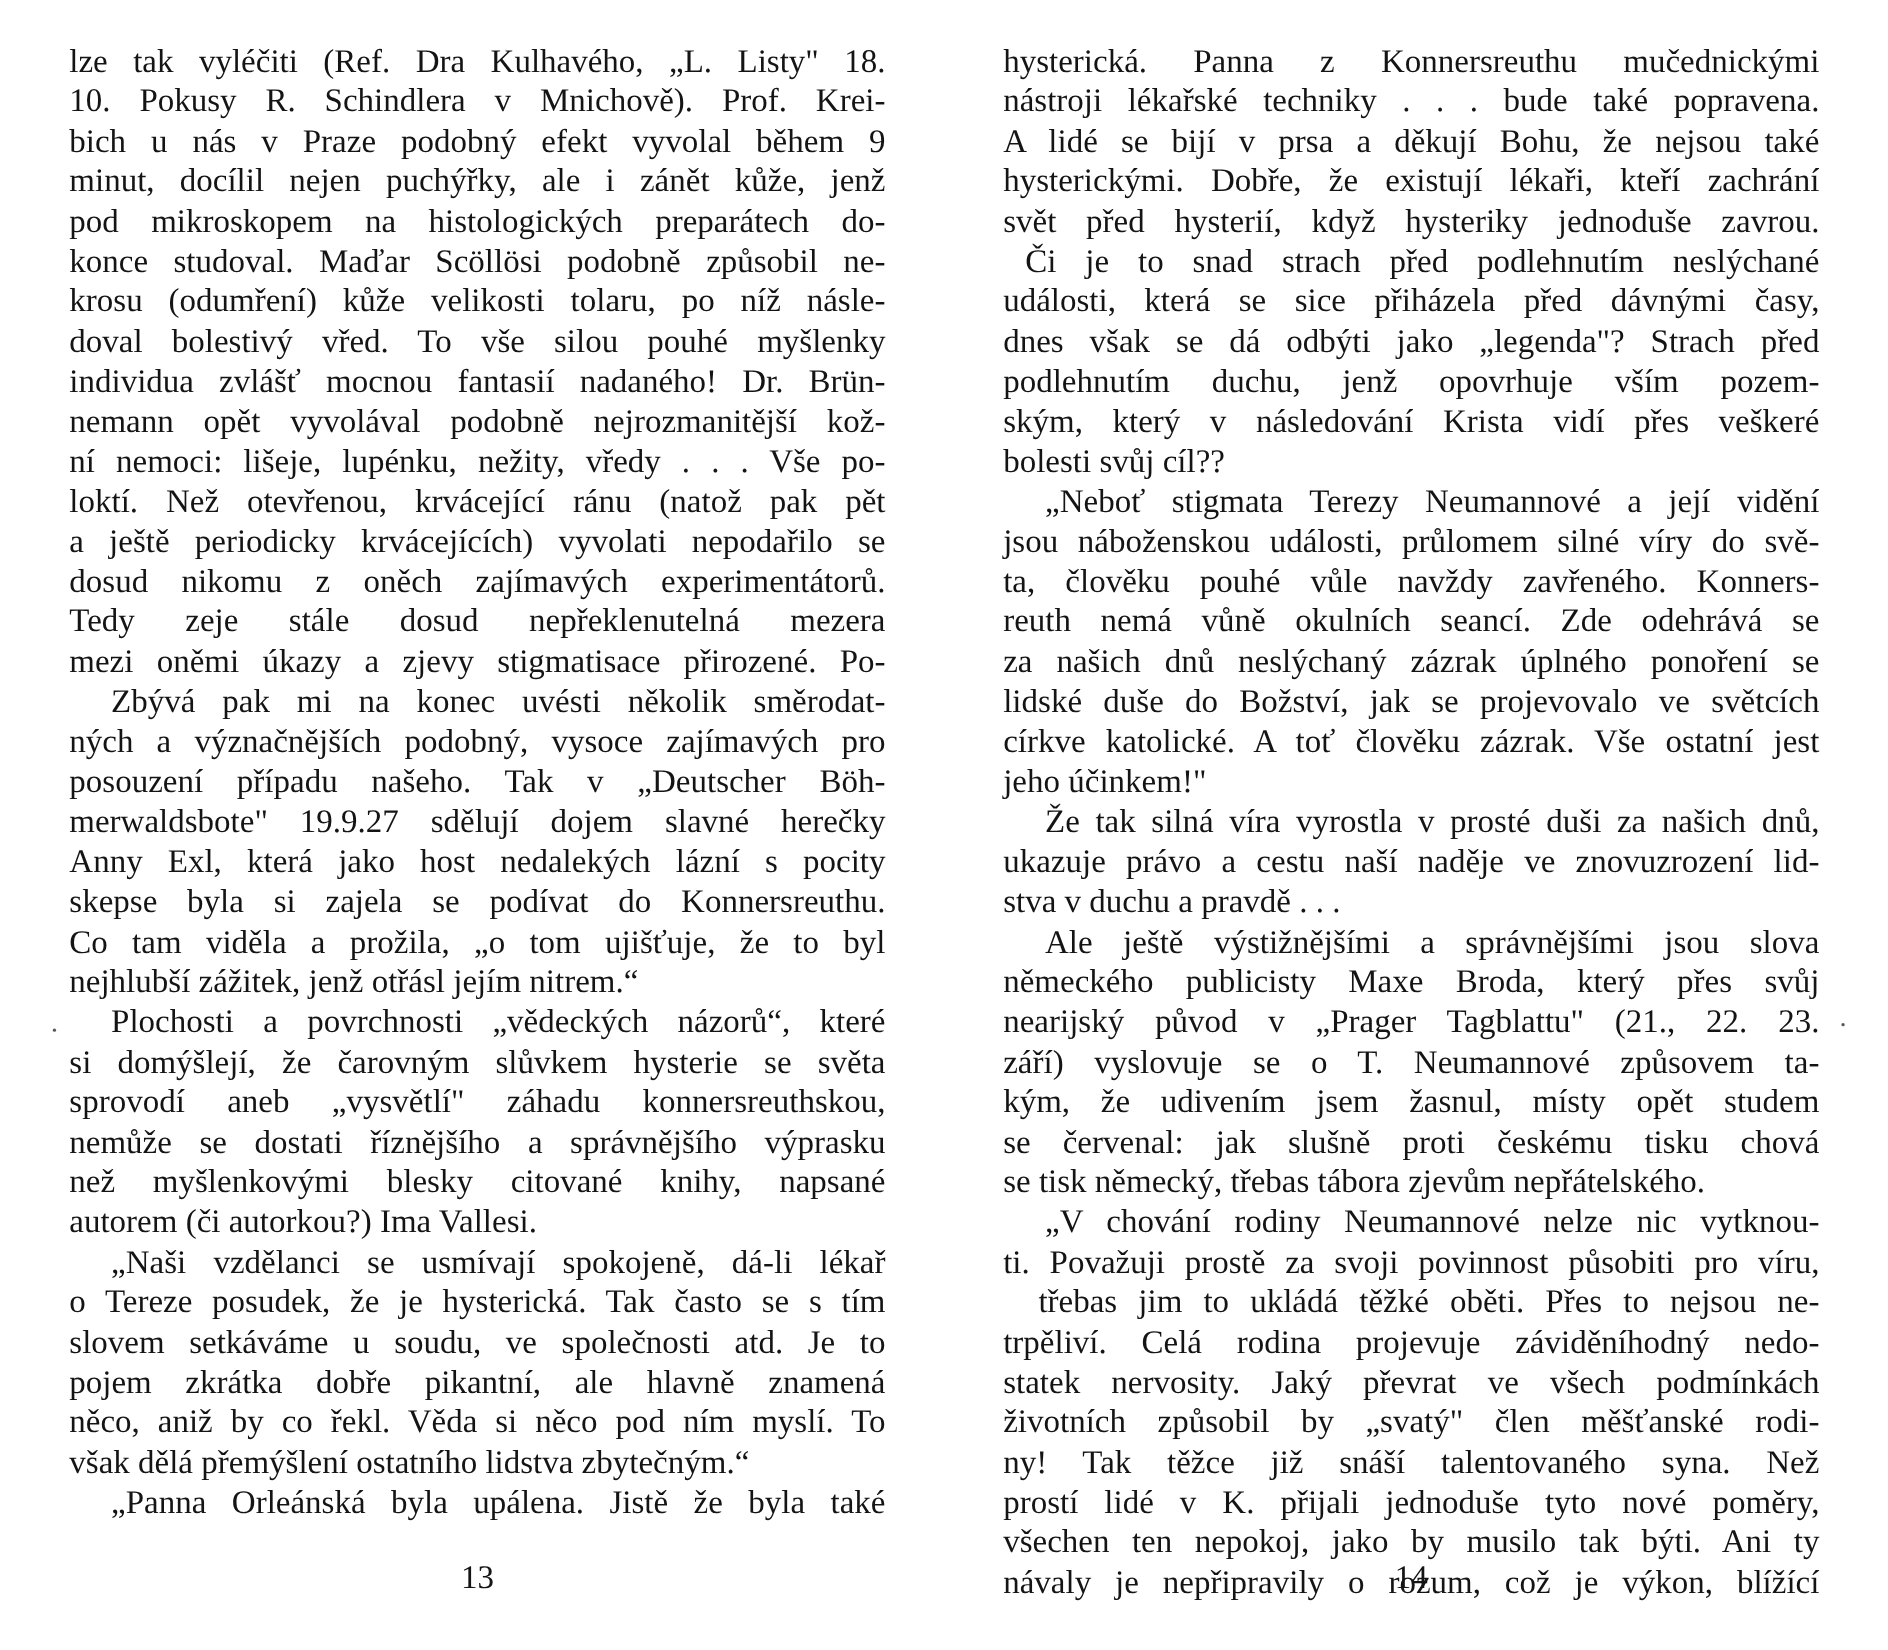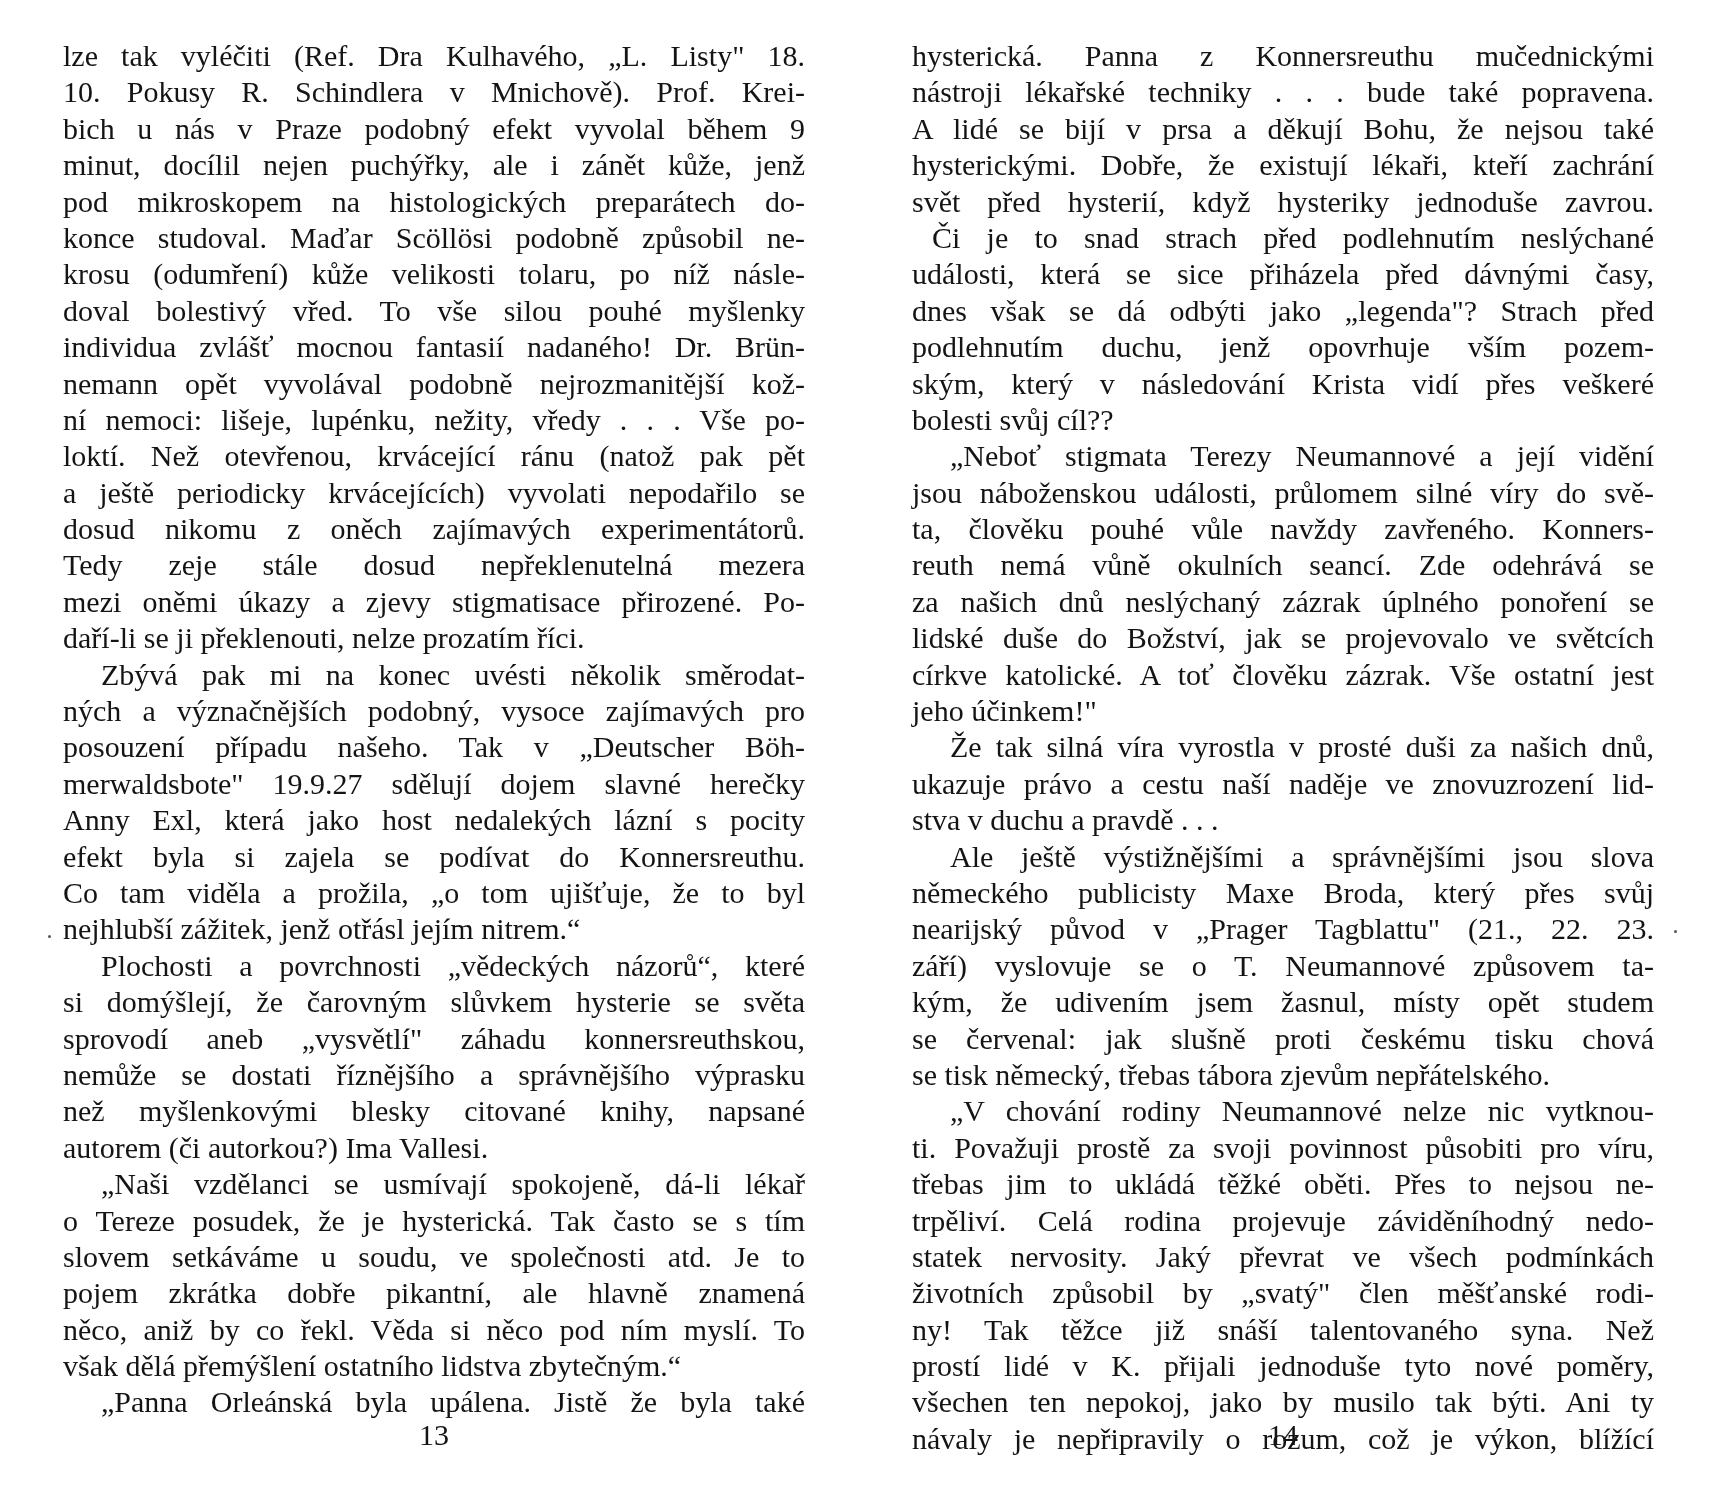--- a/index.html
+++ b/index.html
@@ -36,27 +36,26 @@
     <div class="line" style="white-space: nowrap;"><span>krosu (odumření) kůže velikosti tolaru, po níž násle-</span></div>
     <div class="line" style="white-space: nowrap;"><span>doval bolestivý vřed. To vše silou pouhé myšlenky</span></div>
     <div class="line" style="white-space: nowrap;"><span>individua zvlášť mocnou fantasií nadaného! Dr. Brün-</span></div>
     <div class="line" style="white-space: nowrap;"><span>nemann opět vyvolával podobně nejrozmanitější kož-</span></div>
     <div class="line" style="white-space: nowrap;"><span>ní nemoci: lišeje, lupénku, nežity, vředy . . . Vše po-</span></div>
     <div class="line" style="white-space: nowrap;"><span>loktí. Než otevřenou, krvácející ránu (natož pak pět</span></div>
     <div class="line" style="white-space: nowrap;"><span>a ještě periodicky krvácejících) vyvolati nepodařilo se</span></div>
     <div class="line" style="white-space: nowrap;"><span>dosud nikomu z oněch zajímavých experimentátorů.</span></div>
     <div class="line" style="white-space: nowrap;"><span>Tedy zeje stále dosud nepřeklenutelná mezera</span></div>
     <div class="line" style="white-space: nowrap;"><span>mezi oněmi úkazy a zjevy stigmatisace přirozené. Po-</span></div>
-    <div class="line end" style="white-space: nowrap;"><span>daří-li se ji překlenouti, nelze prozatím říci.</span></div>
     <div class="line indent" style="white-space: nowrap;"><span>Zbývá pak mi na konec uvésti několik směrodat-</span></div>
     <div class="line" style="white-space: nowrap;"><span>ných a význačnějších podobný, vysoce zajímavých pro</span></div>
     <div class="line" style="white-space: nowrap;"><span>posouzení případu našeho. Tak v „Deutscher Böh-</span></div>
     <div class="line" style="white-space: nowrap;"><span>merwaldsbote" 19.9.27 sdělují dojem slavné herečky</span></div>
     <div class="line" style="white-space: nowrap;"><span>Anny Exl, která jako host nedalekých lázní s pocity</span></div>
-    <div class="line" style="white-space: nowrap;"><span>efekt byla si zajela se podívat do Konnersreuthu.</span></div>
+    <div class="line" style="white-space: nowrap;"><span>skepse byla si zajela se podívat do Konnersreuthu.</span></div>
     <div class="line" style="white-space: nowrap;"><span>Co tam viděla a prožila, „o tom ujišťuje, že to byl</span></div>
     <div class="line end" style="white-space: nowrap;"><span>nejhlubší zážitek, jenž otřásl jejím nitrem.“</span></div>
     <div class="line indent" style="white-space: nowrap;"><span>Plochosti a povrchnosti „vědeckých názorů“, které</span></div>
     <div class="line" style="white-space: nowrap;"><span>si domýšlejí, že čarovným slůvkem hysterie se světa</span></div>
     <div class="line" style="white-space: nowrap;"><span>sprovodí aneb „vysvětlí" záhadu konnersreuthskou,</span></div>
     <div class="line" style="white-space: nowrap;"><span>nemůže se dostati říznějšího a správnějšího výprasku</span></div>
     <div class="line" style="white-space: nowrap;"><span>než myšlenkovými blesky citované knihy, napsané</span></div>
     <div class="line end" style="white-space: nowrap;"><span>autorem (či autorkou?) Ima Vallesi.</span></div>
     <div class="line indent" style="white-space: nowrap;"><span>„Naši vzdělanci se usmívají spokojeně, dá-li lékař</span></div>
     <div class="line" style="white-space: nowrap;"><span>o Tereze posudek, že je hysterická. Tak často se s tím</span></div>
@@ -91,21 +90,21 @@
     <div class="line end" style="white-space: nowrap;"><span class="it">stva v duchu a pravdě . . .</span></div>
     <div class="line indent" style="white-space: nowrap;"><span>Ale ještě výstižnějšími a správnějšími jsou slova</span></div>
     <div class="line" style="white-space: nowrap;"><span>německého publicisty Maxe Broda, který přes svůj</span></div>
     <div class="line" style="white-space: nowrap;"><span>nearijský původ v „Prager Tagblattu" (21., 22. 23.</span></div>
     <div class="line" style="white-space: nowrap;"><span>září) vyslovuje se o T. Neumannové způsovem ta-</span></div>
     <div class="line" style="white-space: nowrap;"><span>kým, že udivením jsem žasnul, místy opět studem</span></div>
     <div class="line" style="white-space: nowrap;"><span>se červenal: jak slušně proti českému tisku chová</span></div>
     <div class="line end" style="white-space: nowrap;"><span>se tisk německý, třebas tábora zjevům nepřátelského.</span></div>
     <div class="line indent" style="white-space: nowrap;"><span>„V chování rodiny Neumannové nelze nic vytknou-</span></div>
     <div class="line" style="white-space: nowrap; font-family: Liberation Serif, serif;"><span>ti. Považuji prostě za svoji povinnost působiti pro víru,</span></div>
-    <div class="line" style="white-space: nowrap;"><span>třebas jim to ukládá těžké oběti. Přes to nejsou ne-</span></div>
+    <div class="line" style="white-space: nowrap; margin-left: 32px;"><span>třebas jim to ukládá těžké oběti. Přes to nejsou ne-</span></div>
     <div class="line" style="white-space: nowrap;"><span>trpěliví. Celá rodina projevuje záviděníhodný nedo-</span></div>
     <div class="line" style="white-space: nowrap;"><span>statek nervosity. Jaký převrat ve všech podmínkách</span></div>
     <div class="line" style="white-space: nowrap;"><span>životních způsobil by „svatý" člen měšťanské rodi-</span></div>
     <div class="line" style="white-space: nowrap;"><span>ny! Tak těžce již snáší talentovaného syna. Než</span></div>
     <div class="line" style="white-space: nowrap;"><span>prostí lidé v K. přijali jednoduše tyto nové poměry,</span></div>
     <div class="line" style="white-space: nowrap;"><span>všechen ten nepokoj, jako by musilo tak býti. Ani ty</span></div>
     <div class="line" style="white-space: nowrap;"><span>návaly je nepřipravily o rozum, což je výkon, blížící</span></div>
   </div>
 
 <div id="pnum-left" class="pnum">13</div>

